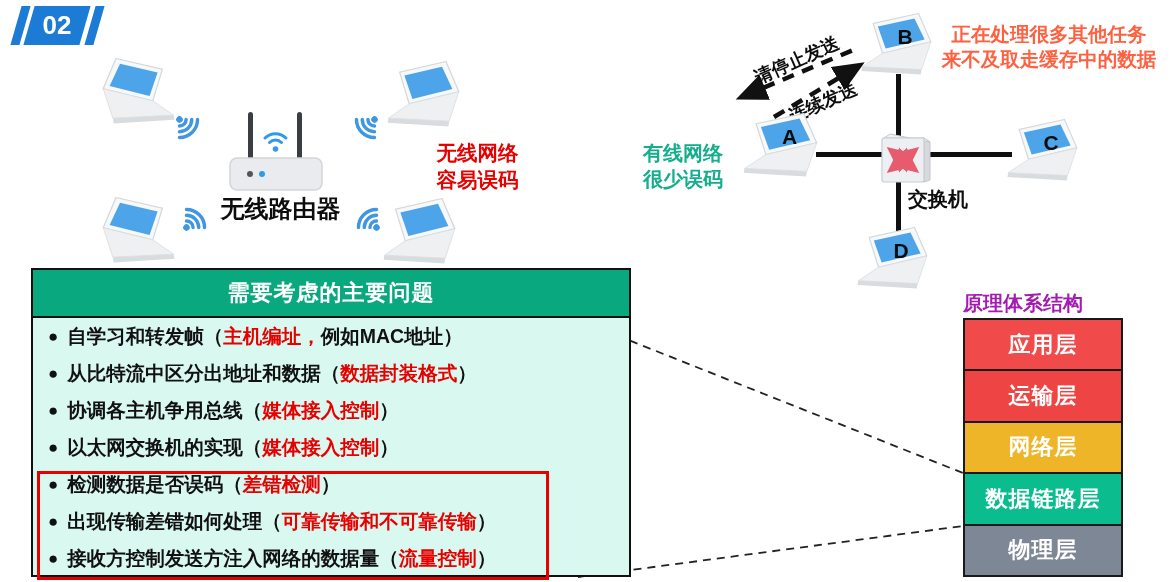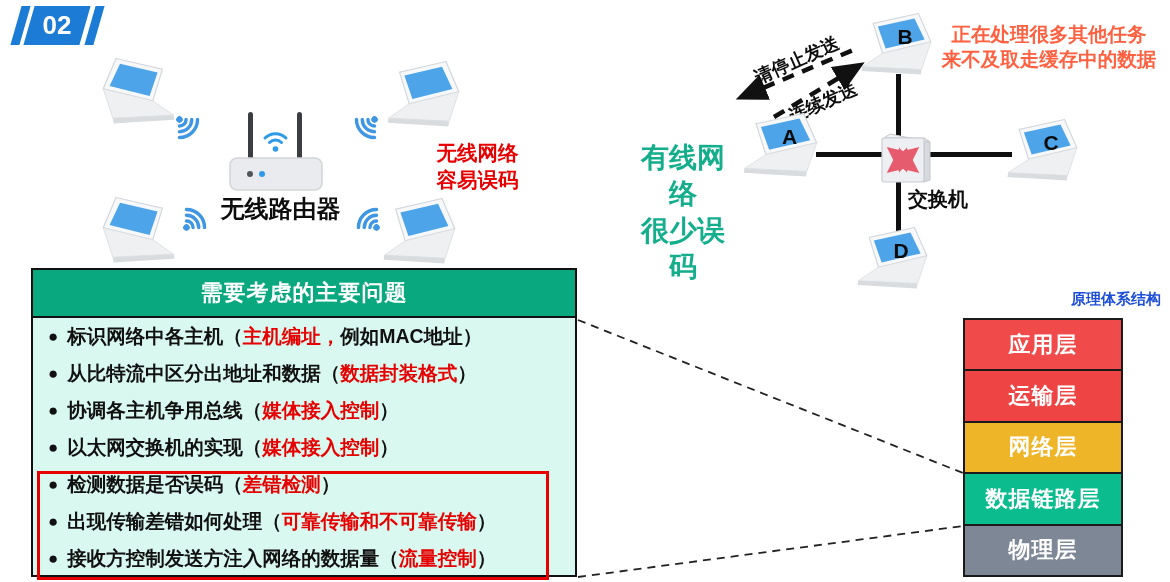--- a/index.html
+++ b/index.html
@@ -25,36 +25,36 @@
   
   .note{position:absolute;font-weight:900;text-align:center;line-height:1.3;}
   .scene-label{position:absolute;font-weight:900;color:#0d0d0d;}
 
   
   .hline{position:absolute;height:5px;background:#0f0f0f;}
   .vline{position:absolute;width:5px;background:#0f0f0f;}
   .rot-label{position:absolute;font-weight:900;color:#0d0d0d;font-size:18px;text-align:center;}
 
   
-  .issues-table{position:absolute;left:31px;top:268px;width:546px;height:309px;box-sizing:border-box;
+  .issues-table{position:absolute;left:31px;top:268px;width:600px;height:309px;box-sizing:border-box;
                 border:2px solid #111;z-index:2;}
   .issues-header{height:48px;box-sizing:border-box;border-bottom:2px solid #111;display:flex;
                  align-items:center;justify-content:center;color:#fff;font-size:22px;
                  font-weight:900;letter-spacing:1px;}
   .issues-body{position:relative;}
   .issue-row{height:37px;display:flex;align-items:center;padding-left:15px;}
   .bullet{font-size:17px;margin-right:9px;line-height:1;}
   .issue-text{font-size:19.5px;font-weight:900;white-space:nowrap;}
   .kw{font-weight:900;}
   .highlight-box{position:absolute;left:4px;top:201px;width:506px;height:103px;
                  border:3px solid #e60000;pointer-events:none;}
 
   
-  .stack-title{position:absolute;left:963px;top:290px;width:198px;text-align:right;
-               font-size:15px;font-weight:900;color:#1d4ed8;z-index:2;}
+  .stack-title{position:absolute;left:963px;top:290px;width:198px;text-align:left;
+               font-size:20px;font-weight:900;color:#a21caf;z-index:2;}
   .stack{position:absolute;left:963px;top:318px;width:160px;z-index:2;}
   .layer{height:53.4px;box-sizing:border-box;border:2px solid #1a1a1a;margin-top:-2px;
          display:flex;align-items:center;justify-content:center;}
   .layer:first-child{margin-top:0;}
   .layer-label{color:#fff;font-size:22px;font-weight:900;letter-spacing:1px;}
 </style>
 </head>
 <body>
 
 <div class="slide">
@@ -218,36 +218,36 @@
       <marker id="dhead" markerWidth="8" markerHeight="8" refX="5" refY="3" orient="auto-start-reverse">
         <path d="M0,0 L7,3 L0,6 Z" fill="#111"></path>
       </marker>
     </defs>
     <line x1="16" y1="63" x2="130" y2="15" stroke="#111" stroke-width="4.5" stroke-dasharray="12 9" marker-start="url(#dhead)"></line>
     <line x1="46" y1="84" x2="129" y2="34" stroke="#111" stroke-width="4.5" stroke-dasharray="12 9" marker-end="url(#dhead)"></line>
   </svg>
   <div class="rot-label" style="left:733px;top:48px;width:128px;transform:rotate(-24deg);">请停止发送</div>
   <div class="rot-label" style="left:768px;top:90px;width:110px;transform:rotate(-24deg);">连续发送</div>
 
-  <div class="note" style="left: 630px; top: 140px; width: 106px; font-size: 28px; color: rgb(20, 174, 140);">
+  <div class="note" style="left: 630px; top: 140px; width: 106px; font-size: 20px; color: rgb(20, 174, 140);">
     <div>有线网络</div>
     <div>很少误码</div>
   </div>
 
   <div class="note" style="left: 925px; top: 22px; width: 248px; font-size: 19.5px; color: rgb(255, 96, 64);">
     <div>正在处理很多其他任务</div>
     <div>来不及取走缓存中的数据</div>
   </div>
 
   <div class="issues-table" style="background-color: rgb(217, 248, 239);">
     <div class="issues-header" style="background-color: rgb(10, 168, 127);">需要考虑的主要问题</div>
     <div class="issues-body">
       <div class="issue-row">
         <span class="bullet">●</span>
-        <span class="issue-text"><span>标识网络中各主机（</span><span class="kw" style="color: rgb(230, 0, 0);">主机编址，</span><span>例如MAC地址）</span></span>
+        <span class="issue-text"><span>自学习和转发帧（</span><span class="kw" style="color: rgb(230, 0, 0);">主机编址，</span><span>例如MAC地址）</span></span>
       </div>
       <div class="issue-row">
         <span class="bullet">●</span>
         <span class="issue-text"><span>从比特流中区分出地址和数据（</span><span class="kw" style="color: rgb(230, 0, 0); text-align: center;">数据封装格式</span><span>）</span></span>
       </div>
       <div class="issue-row">
         <span class="bullet">●</span>
         <span class="issue-text"><span>协调各主机争用总线（</span><span class="kw" style="color: rgb(230, 0, 0);">媒体接入控制</span><span>）</span></span>
       </div>
       <div class="issue-row">

